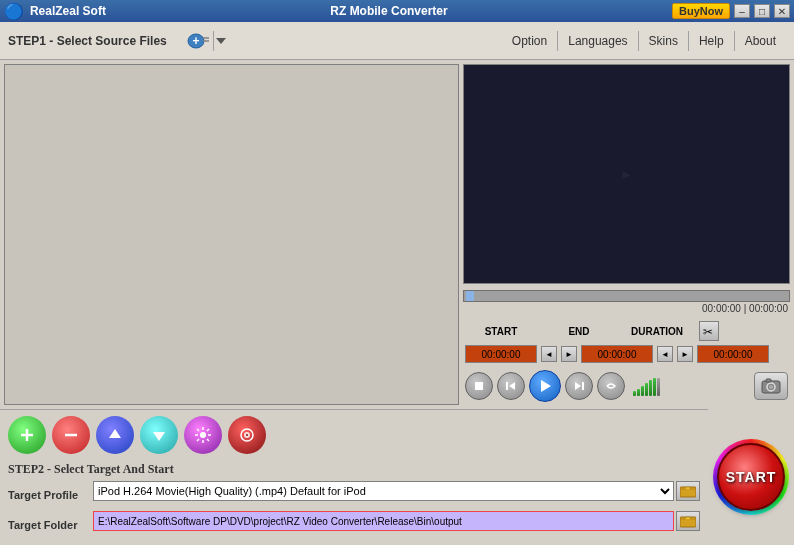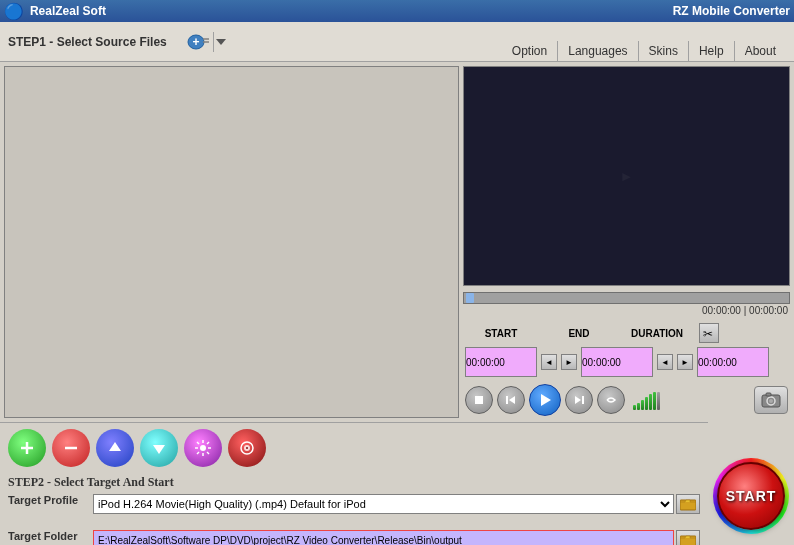--- a/index.html
+++ b/index.html
@@ -13,21 +13,21 @@
     }
     .title-bar-left { display: flex; align-items: center; gap: 6px; font-size: 12px; font-weight: bold; }
     .title-bar-center { font-size: 12px; font-weight: bold; }
     .title-bar-right { display: flex; align-items: center; gap: 4px; }
     .title-btn { background: linear-gradient(to bottom, #e8e8e8, #c8c8c8); border: 1px solid #888; width: 16px; height: 14px; display: flex; align-items: center; justify-content: center; font-size: 10px; color: #333; cursor: pointer; }
     .buynow-btn { background: linear-gradient(to bottom, #ffd700, #ffa500); border: 1px solid #cc8800; padding: 1px 6px; font-size: 11px; font-weight: bold; color: #333; cursor: pointer; border-radius: 2px; }
 
     
     .main-container { background: #d4d0c8; height: 523px; display: flex; flex-direction: column; }
     .menu-left { font-size: 12px; font-weight: bold; color: #333; flex: 1; display: flex; align-items: center; gap: 8px; }
-    .menu-right { display: flex; align-items: flex-start; gap: 0; margin-top: 19px; }
+    .menu-right { display: flex; align-items: flex-start; gap: 0; }
     .menu-item { padding: 3px 10px; font-size: 12px; color: #333; cursor: pointer; border-right: 1px solid #a0a0a0; }
     .menu-item:last-child { border-right: none; }
     .add-icon-btn { width: 30px; height: 20px; display: flex; align-items: center; justify-content: center; cursor: pointer; }
     .dropdown-arrow { width: 16px; height: 20px; display: flex; align-items: center; justify-content: center; cursor: pointer; border-left: 1px solid #a0a0a0; }
 
     
     .content-area { display: flex; flex: 1; padding: 4px; gap: 4px; height: 360px; }
 
     
     .file-list {
@@ -37,34 +37,34 @@
 
     
     .preview-panel { flex: 1; display: flex; flex-direction: column; gap: 2px; }
     .video-preview {
       background: #1a1a2e; border: 1px solid #808080; flex: 1; min-height: 220px;
       display: flex; align-items: center; justify-content: center;
     }
     .progress-bar-container { height: 12px; background: #a0a0a0; border: 1px solid #707070; margin-top: 2px; position: relative; }
     .progress-bar-inner { height: 100%; background: linear-gradient(to bottom, #8ab4d8, #5080b8); width: 0%; }
     .time-display { text-align: right; font-size: 10px; color: #333; padding: 1px 2px; }
-    .time-input { background: #f0abfc; border: 1px solid #808080; width: 72px; height: 30px; font-size: 10px; text-align: left; }
+    .time-input { background: #c2410c; border: 1px solid #808080; width: 72px; height: 18px; font-size: 10px; text-align: center; }
     .time-nav-btn { width: 16px; height: 16px; background: linear-gradient(to bottom, #e0e0e0, #b8b8b8); border: 1px solid #808080; display: flex; align-items: center; justify-content: center; cursor: pointer; font-size: 8px; }
     .cut-btn { width: 20px; height: 20px; background: linear-gradient(to bottom, #e0e0e0, #b8b8b8); border: 1px solid #808080; display: flex; align-items: center; justify-content: center; cursor: pointer; }
 
     .playback-controls { display: flex; align-items: center; justify-content: space-between; padding: 2px 0; }
     .playback-left { display: flex; align-items: center; gap: 4px; }
     .ctrl-btn { width: 28px; height: 28px; border-radius: 50%; display: flex; align-items: center; justify-content: center; cursor: pointer; border: none; }
     .ctrl-btn-gray { background: radial-gradient(circle at 40% 35%, #c8c8c8, #888); border: 1px solid #606060; }
     .ctrl-btn-blue { background: radial-gradient(circle at 40% 35%, #60aaff, #1060c0); border: 1px solid #1040a0; }
     .volume-bars { display: flex; align-items: flex-end; gap: 1px; height: 20px; padding: 0 4px; }
     .vol-bar { width: 3px; background: linear-gradient(to bottom, #40c040, #208020); border-radius: 1px; }
     .camera-btn { background: linear-gradient(to bottom, #e0e0e0, #b0b0b0); border: 1px solid #808080; border-radius: 4px; width: 34px; height: 28px; display: flex; align-items: center; justify-content: center; cursor: pointer; }
     .step2-label { font-size: 12px; font-weight: bold; color: #333; margin-bottom: 4px; font-family: Liberation Serif, serif; }
-    .form-row { display: flex; align-items: flex-start; margin-bottom: 16px; }
+    .form-row { display: flex; align-items: flex-end; margin-bottom: 10px; }
     .form-label { width: 85px; font-size: 11px; color: #333; font-weight: bold; }
     .profile-select { flex: 1; height: 20px; font-size: 11px; background: white; border: 1px solid #808080; }
     .folder-btn { width: 24px; height: 20px; background: linear-gradient(to bottom, #e0e0e0, #b8b8b8); border: 1px solid #808080; display: flex; align-items: center; justify-content: center; cursor: pointer; margin-left: 2px; }
     .folder-path { flex: 1; height: 20px; font-size: 10px; background: #c4b5fd; border: 1px solid #ef4444; padding: 0 4px; overflow: hidden; white-space: nowrap; }
 
     
     .action-buttons { display: flex; align-items: center; gap: 6px; padding: 6px 8px; background: #d4d0c8; border-top: 1px solid #a0a0a0; }
     .action-btn { width: 38px; height: 38px; border-radius: 50%; border: none; cursor: pointer; display: flex; align-items: center; justify-content: center; font-size: 16px; }
     .btn-green { background: radial-gradient(circle at 40% 35%, #80ff80, #209820); }
     .btn-red { background: radial-gradient(circle at 40% 35%, #ff8080, #c02020); }
@@ -89,20 +89,26 @@
   </style>
 </head>
 <body>
 
 <div class="title-bar">
   <div class="title-bar-left">
     <span style="font-size:16px;">🔵</span>
     <span>RealZeal Soft</span>
   </div>
   <div class="title-bar-center">RZ Mobile Converter</div>
+  <div class="title-bar-right">
+    <div class="buynow-btn">BuyNow</div>
+    <div class="title-btn">–</div>
+    <div class="title-btn">□</div>
+    <div class="title-btn">✕</div>
+  </div>
 </div>
 
 <div class="main-container">
 
   <div style="display:flex; align-items:center; background:#e0dcd4; border-bottom:1px solid #a0a0a0; height:40px; padding:0 8px;">
     <div class="menu-left">
       <span style="font-weight:bold;font-size:12px;">STEP1 - Select Source Files</span>
 
       <div style="display:flex;align-items:center;margin-left:8px;">
         <div class="add-icon-btn" title="Add Files">

